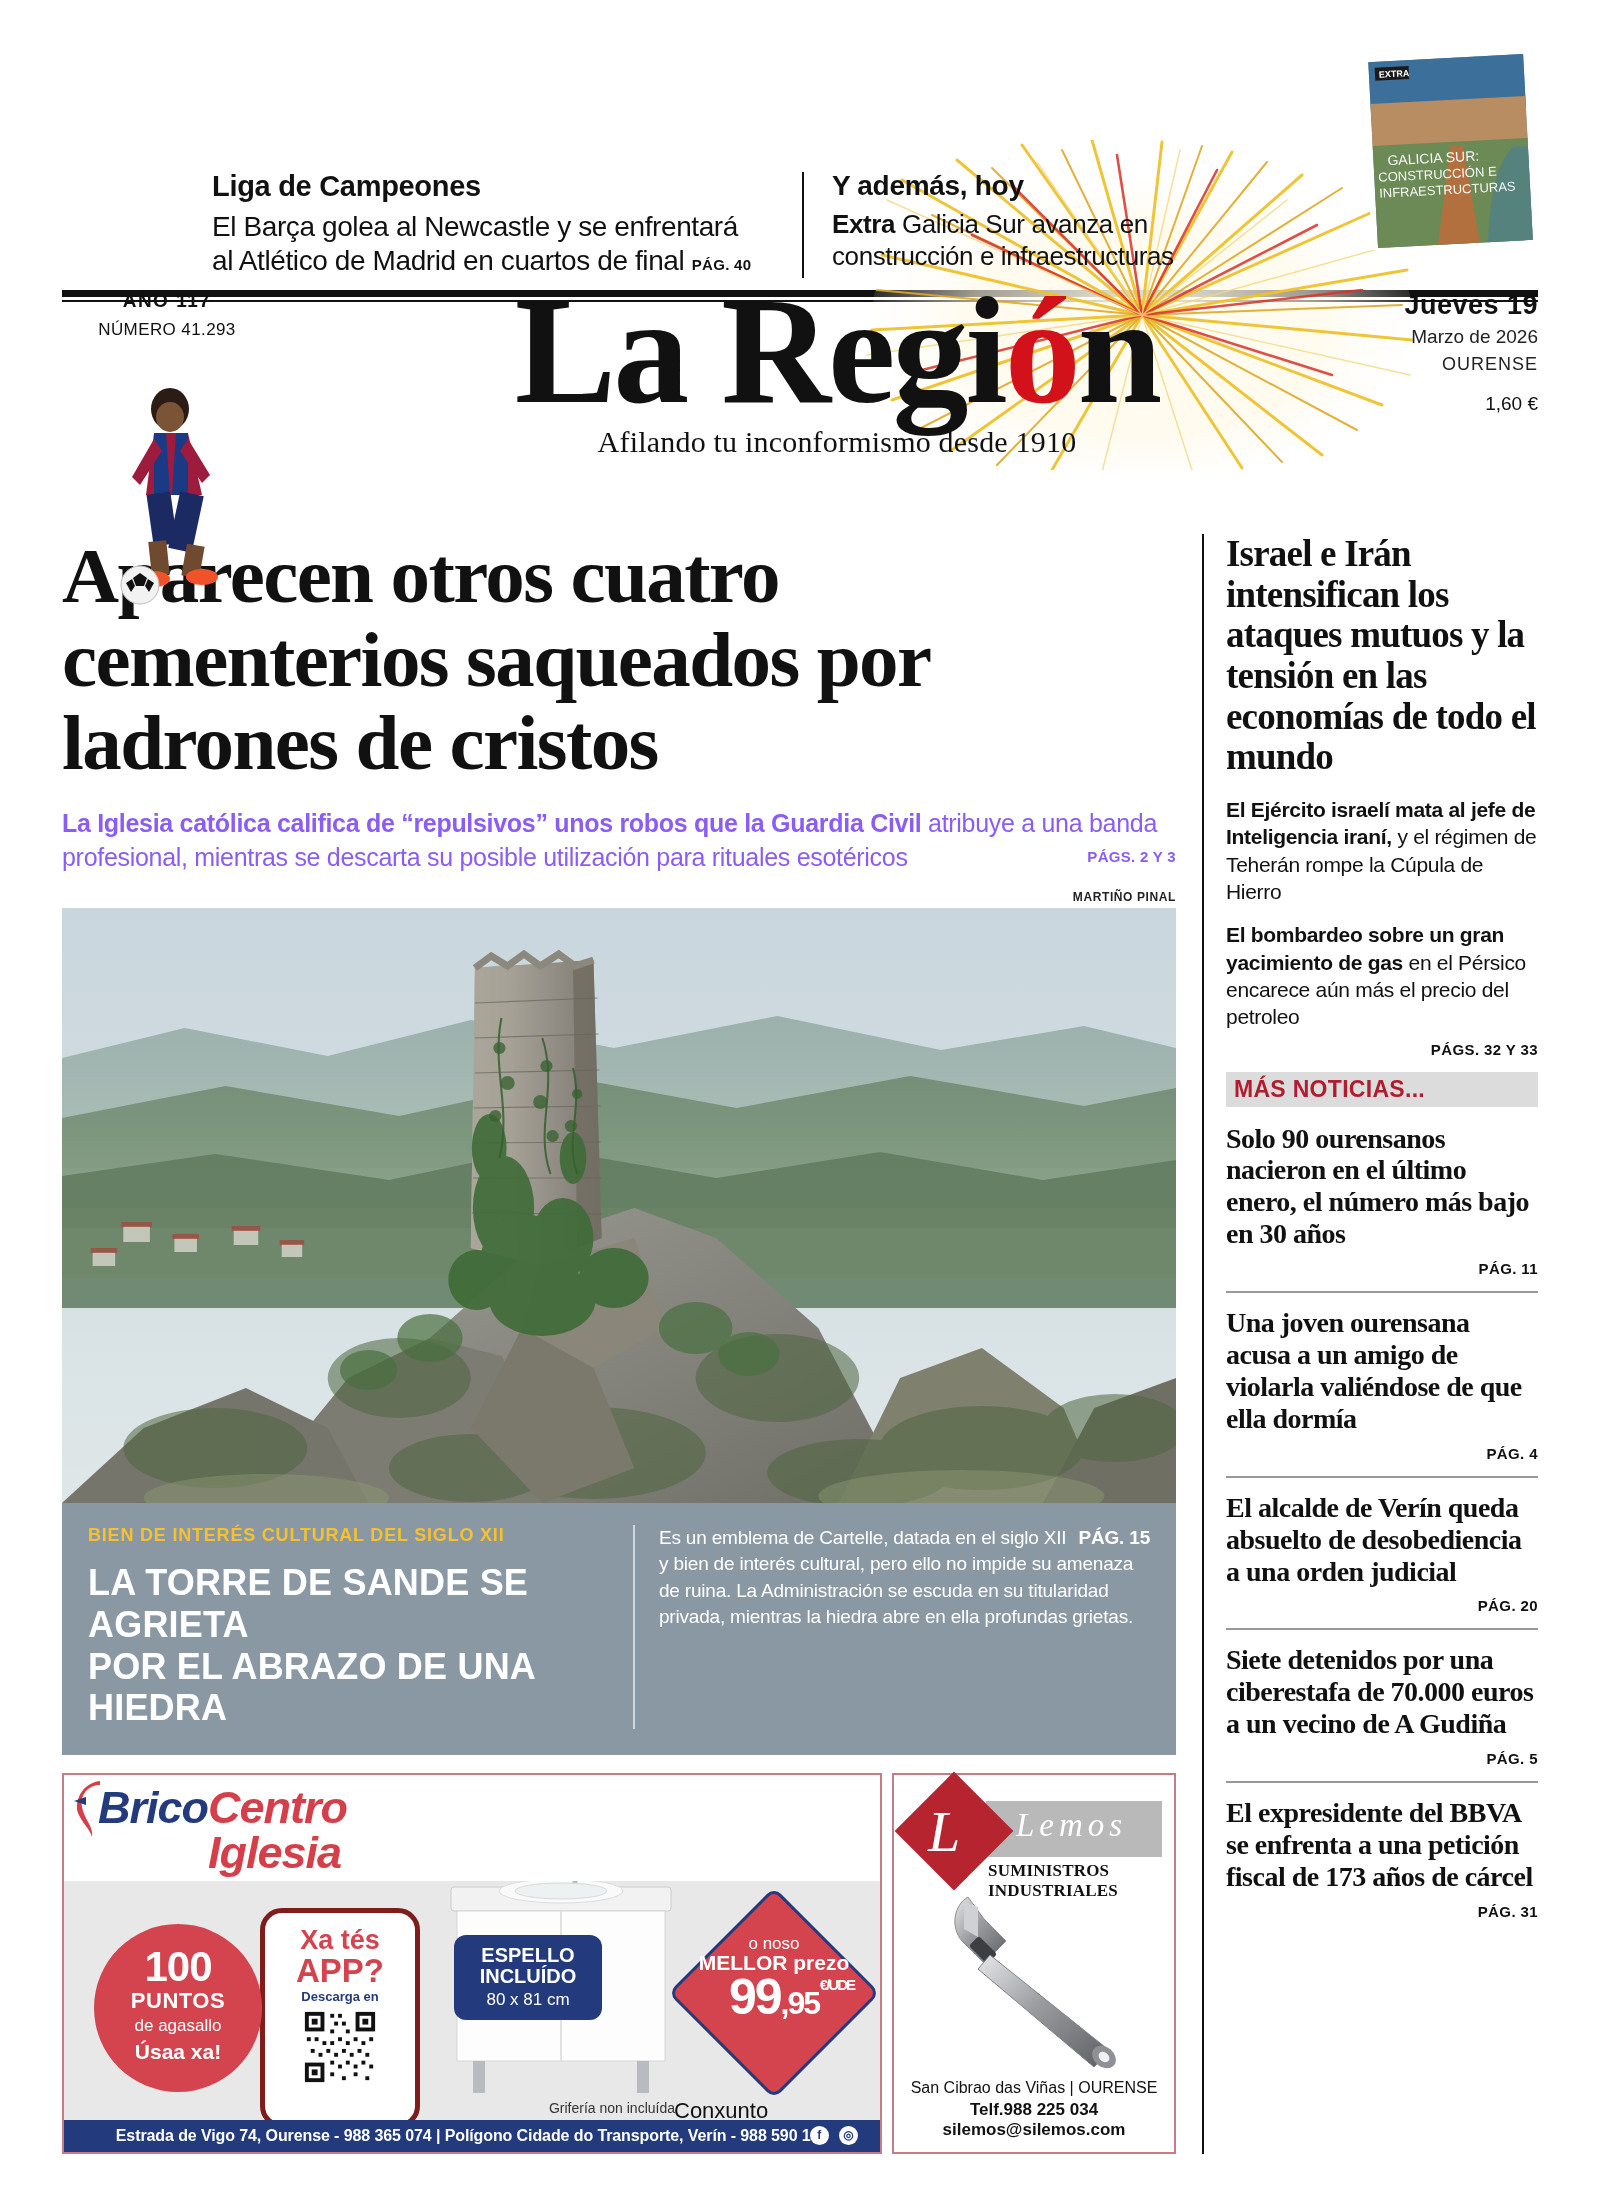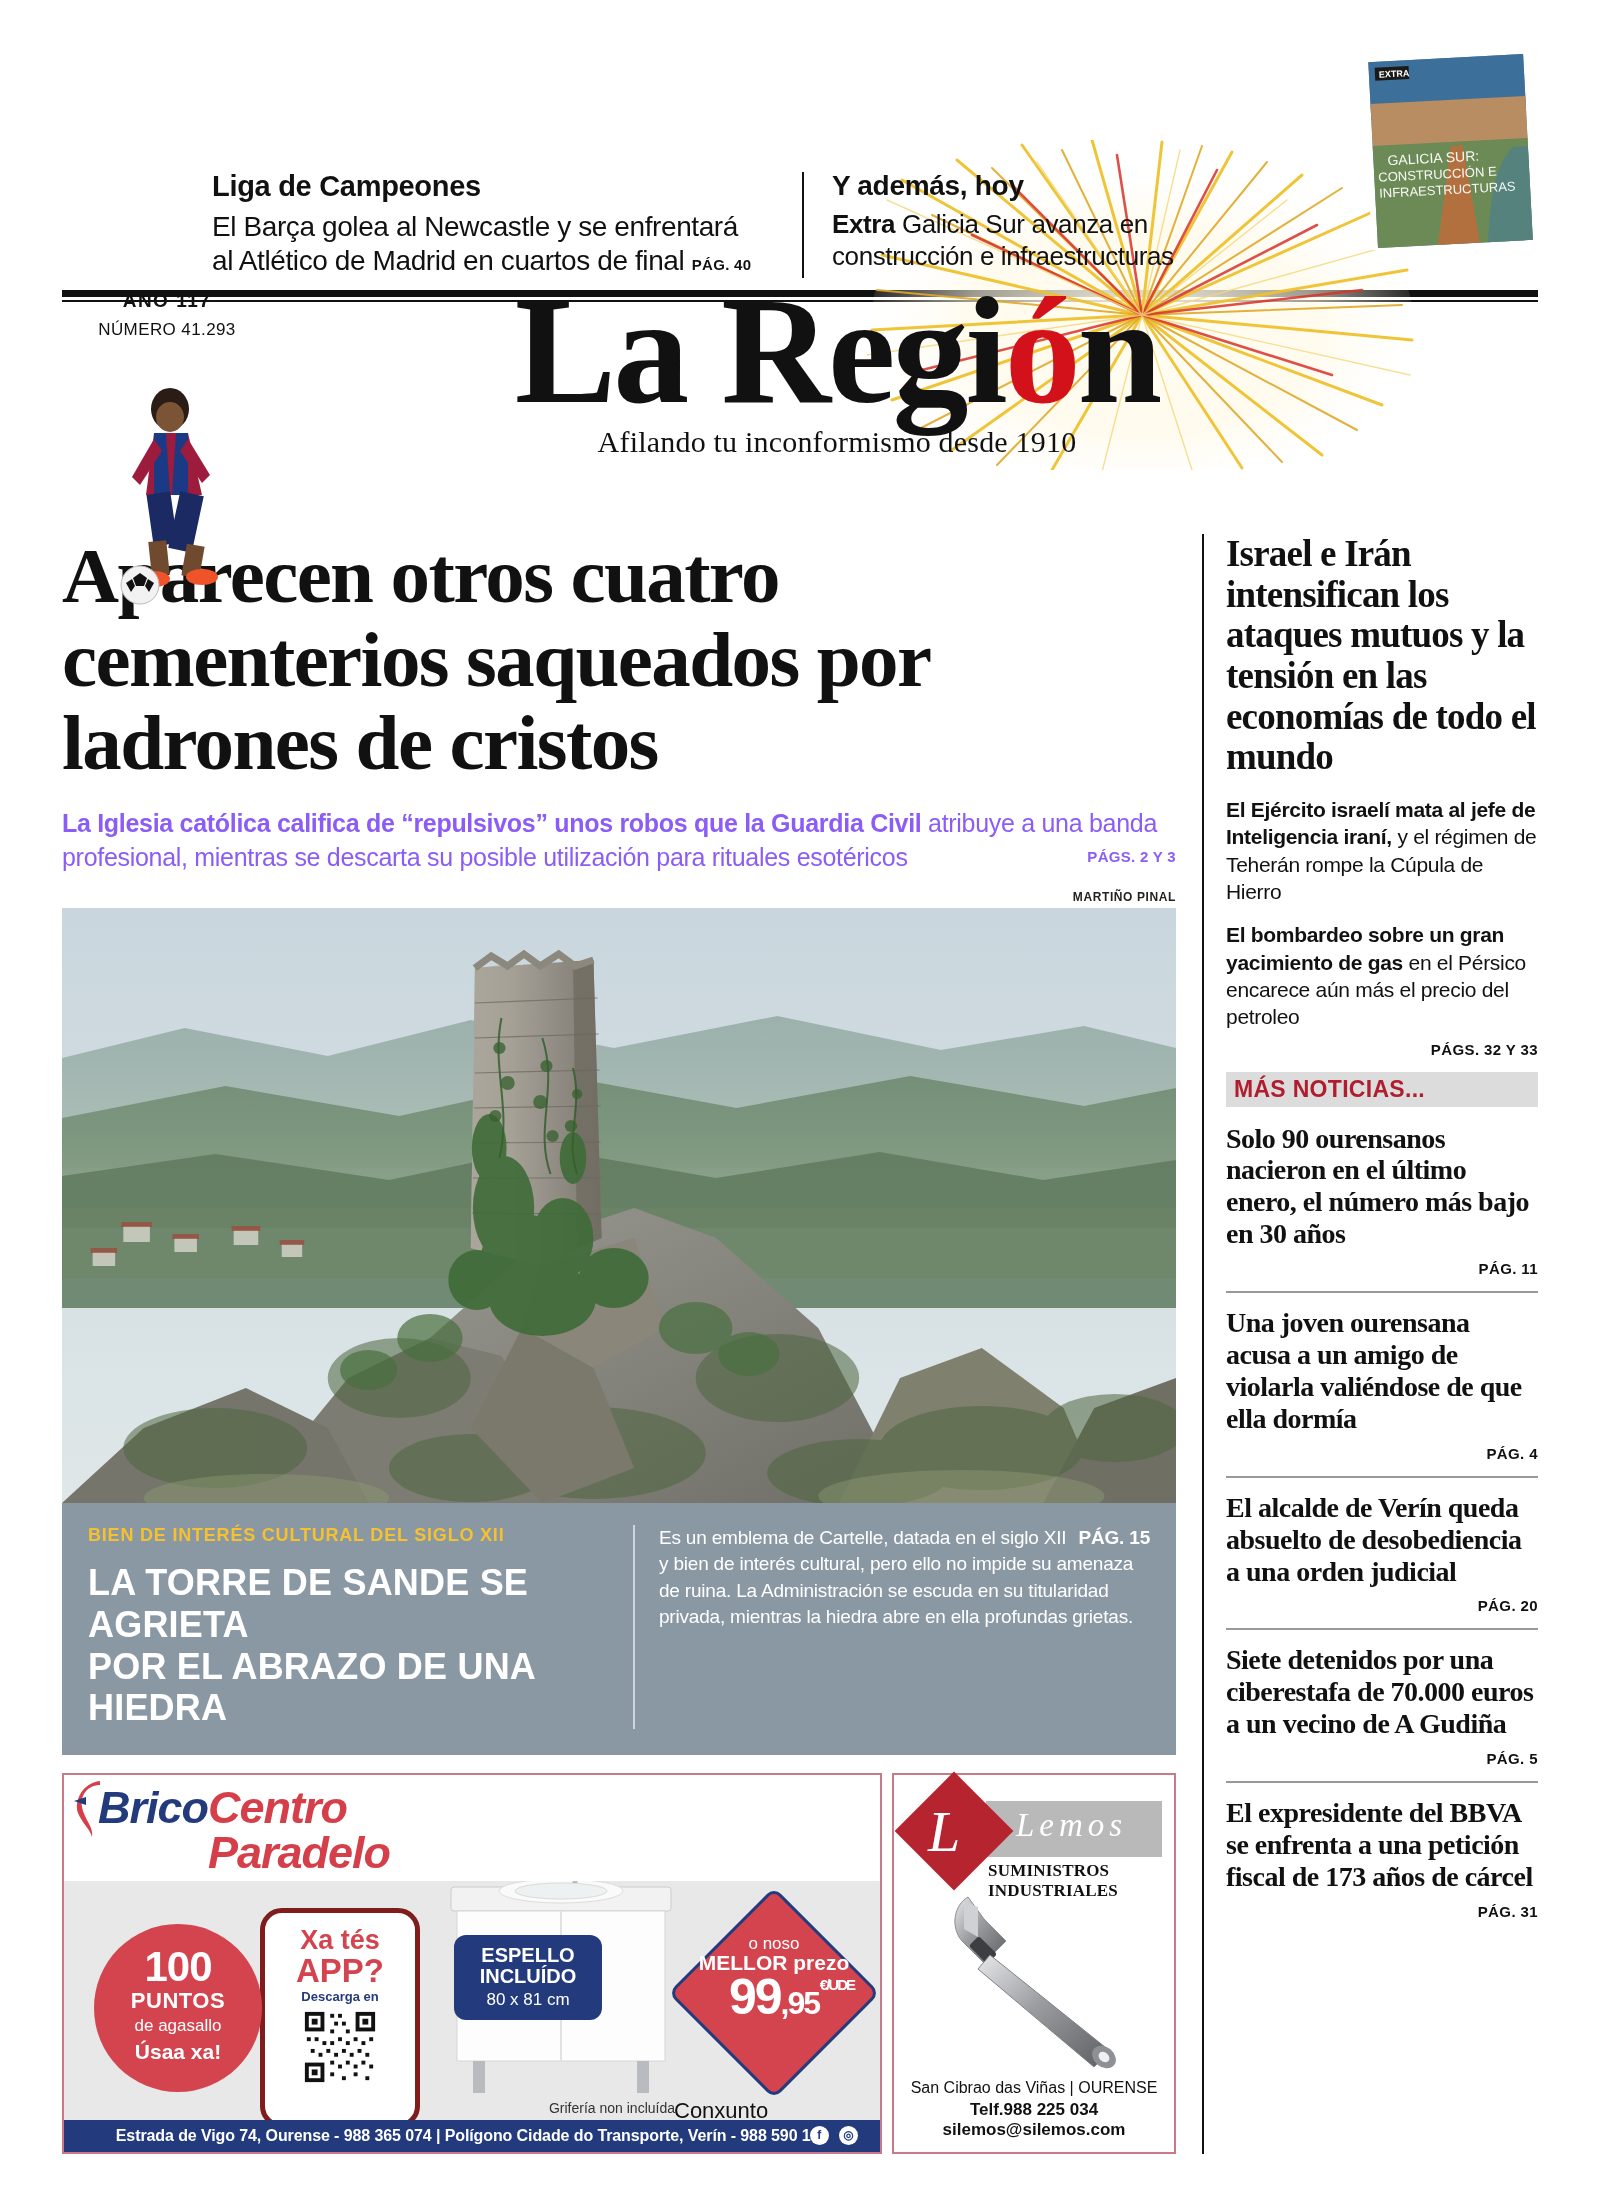--- a/index.html
+++ b/index.html
@@ -302,20 +302,26 @@
     <div class="issue-block">
       <div class="issue-year">AÑO  117</div>
       <div class="issue-num">NÚMERO 41.293</div>
     </div>
 
     <div class="logo-wrap">
       <div class="logo"><span>La Regi</span><span class="o-red">ó</span><span>n</span></div>
       <div class="tagline">Afilando tu inconformismo desde 1910</div>
     </div>
 
+    <div class="date-block">
+      <div class="date-day">Jueves  19</div>
+      <div class="date-md">Marzo de 2026</div>
+      <div class="date-city">OURENSE</div>
+      <div class="date-price">1,60 €</div>
+    </div>
 
     <svg class="player" viewBox="0 0 150 220">
       <ellipse cx="60" cy="24" rx="19" ry="21" fill="#2b1d16"></ellipse>
       <ellipse cx="60" cy="32" rx="14" ry="15" fill="#7b5435"></ellipse>
       <path d="M44 48 L78 48 L92 110 L36 110 Z" fill="#9d1b3c"></path>
       <path d="M44 48 L56 48 L60 110 L44 110 Z" fill="#1b3a86"></path>
       <path d="M66 48 L78 48 L78 110 L62 110 Z" fill="#1b3a86"></path>
       <rect x="40" y="108" width="24" height="52" fill="#1b2a63" transform="rotate(-8 52 134)"></rect>
       <rect x="64" y="108" width="24" height="58" fill="#1b2a63" transform="rotate(12 76 137)"></rect>
       <rect x="40" y="156" width="18" height="34" fill="#6f4a2e" transform="rotate(-6 49 173)"></rect>
@@ -513,21 +519,21 @@
       <div class="ads">
 
         <div class="ad-brico">
           <div class="brico-logo-band">
             <svg class="pecker" viewBox="0 0 46 62">
               <path d="M30 6 C18 6 10 16 12 28 C14 40 24 48 22 58 C20 50 12 44 8 34 C4 22 12 4 30 2 Z" fill="#d43f4a"></path>
               <circle cx="24" cy="14" r="3" fill="#fff"></circle>
               <path d="M16 18 L4 22 L16 26 Z" fill="#233b7d"></path>
             </svg>
             <div class="brico-logo"><span class="brico-blue">Brico</span><span class="brico-red">Centro</span></div>
-            <div class="brico-logo brico-red brico-logo2">Paradelo</div>
+            <div class="brico-logo brico-red brico-logo2">Iglesia</div>
           </div>
 
           <div class="brico-body">
 
             <svg class="cabinet" viewBox="0 0 260 255">
               <rect x="16" y="40" width="220" height="24" rx="3" fill="#f2f2f2" stroke="#ccc"></rect>
               <ellipse cx="126" cy="44" rx="62" ry="12" fill="#fafafa" stroke="#ddd"></ellipse>
               <ellipse cx="126" cy="44" rx="46" ry="8" fill="#eef1f2" stroke="#dadada"></ellipse>
               <path d="M126 18 C126 8 136 6 140 12 L140 36" stroke="#b9bcc0" stroke-width="5" fill="none"></path>
               <rect x="22" y="64" width="208" height="150" fill="#fdfdfd" stroke="#d6d6d6"></rect>

